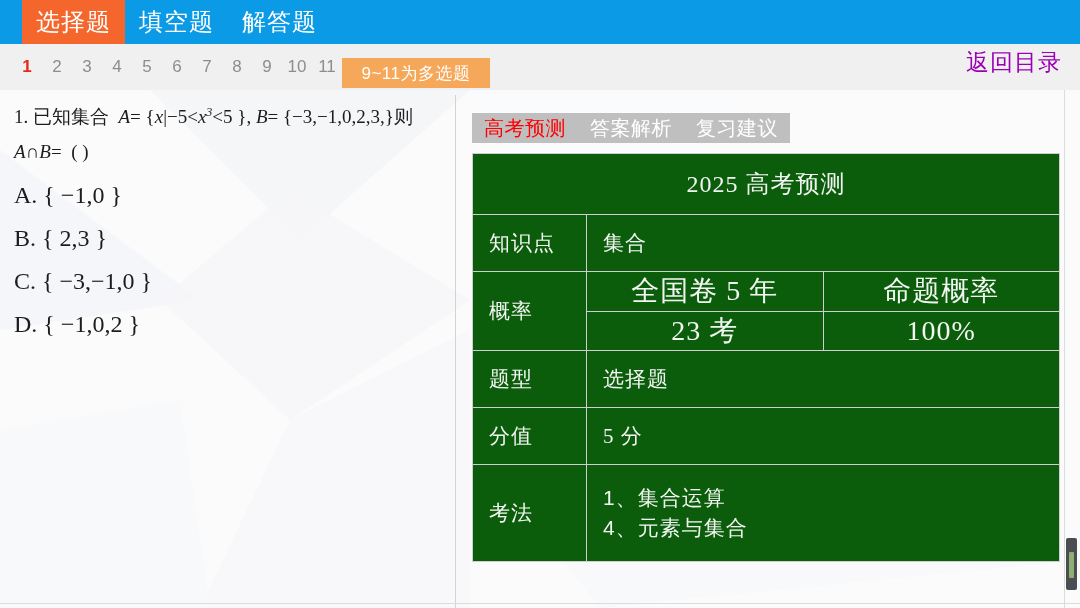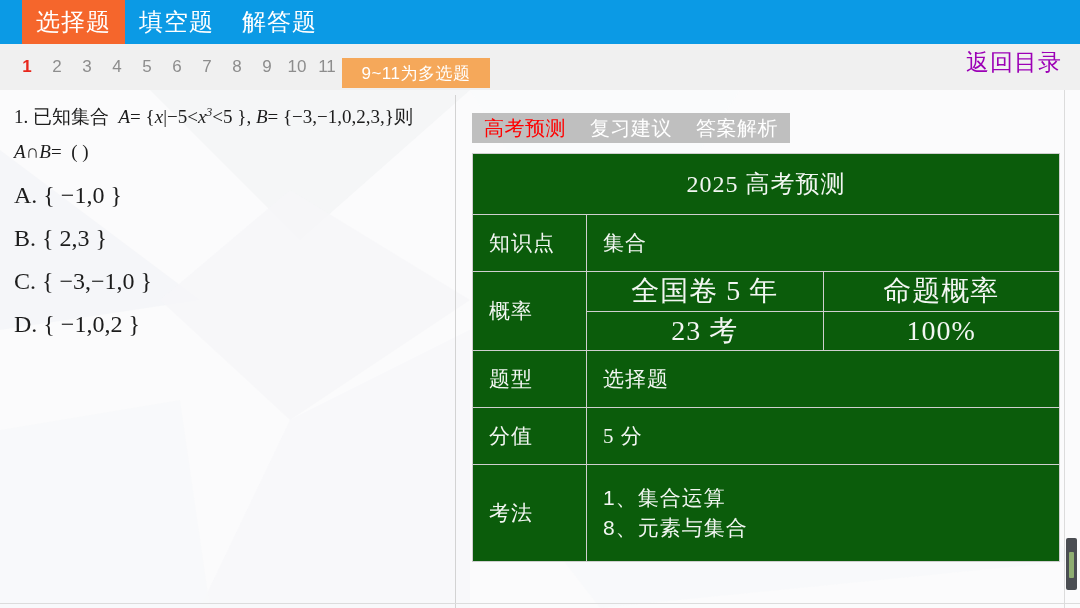--- a/index.html
+++ b/index.html
@@ -391,22 +391,22 @@
       <div class="opt">
         <span>D.</span>
         <span>{ −1,0,2 }</span>
       </div>
     </div>
 
     <div class="apanel">
 
       <div class="atabs">
         <div class="atab active">高考预测</div>
+        <div class="atab">答案解析</div>
         <div class="atab">复习建议</div>
-        <div class="atab">答案解析</div>
       </div>
 
       <div class="gtable">
 
         <div class="grow">
           <div class="gtitle" style="width:100%">2025 高考预测</div>
         </div>
 
         <div class="grow row-h-know">
           <div class="glabel">知识点</div>
@@ -434,21 +434,21 @@
 
         <div class="grow row-h-score">
           <div class="glabel">分值</div>
           <div class="gvalue gvalue-serif">5 分</div>
         </div>
 
         <div class="grow row-h-method">
           <div class="glabel">考法</div>
           <div class="gmulti">
             <div>1、集合运算</div>
-            <div>8、元素与集合</div>
+            <div>4、元素与集合</div>
           </div>
         </div>
 
       </div>
     </div>
   </div>
 
   <div class="scrollbar">
     <div class="scroll-thumb">
       <div class="scroll-thumb-inner"></div>

